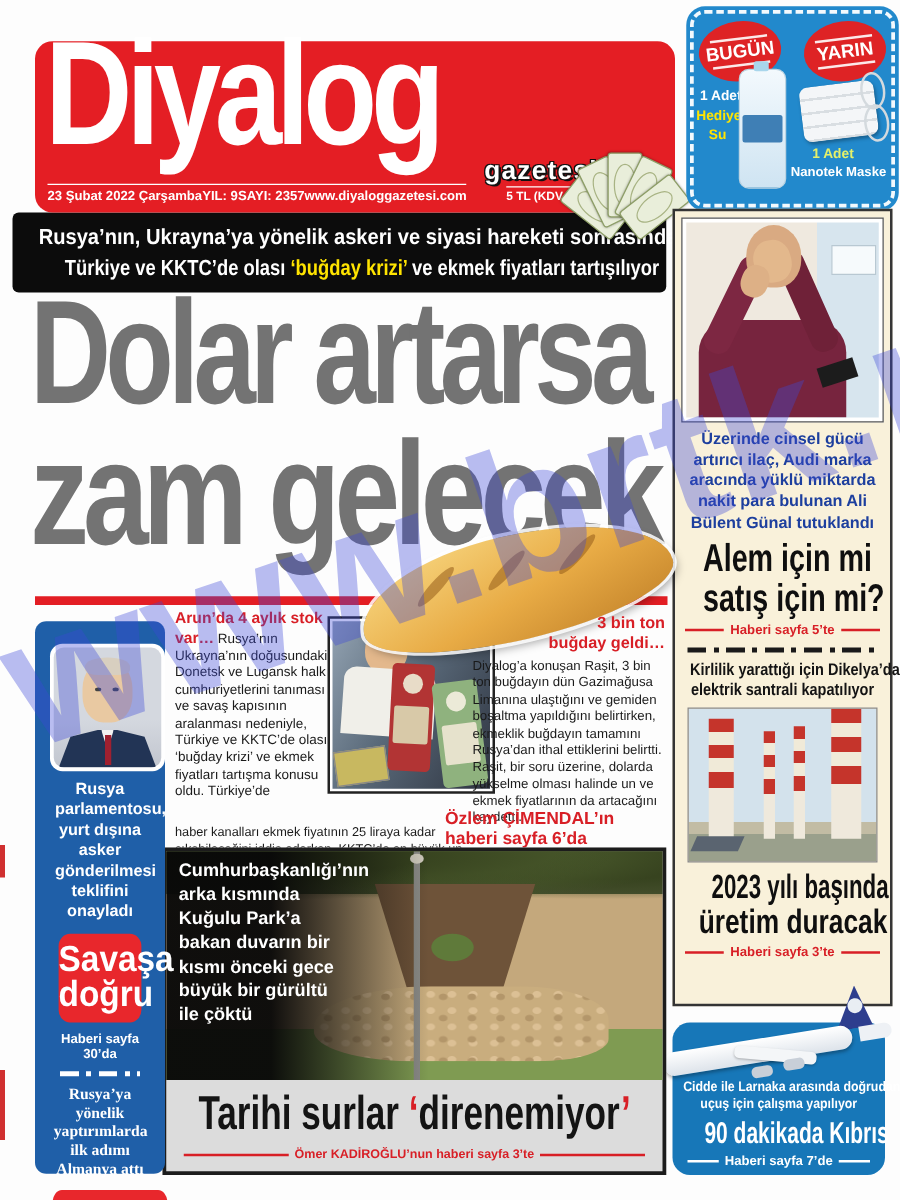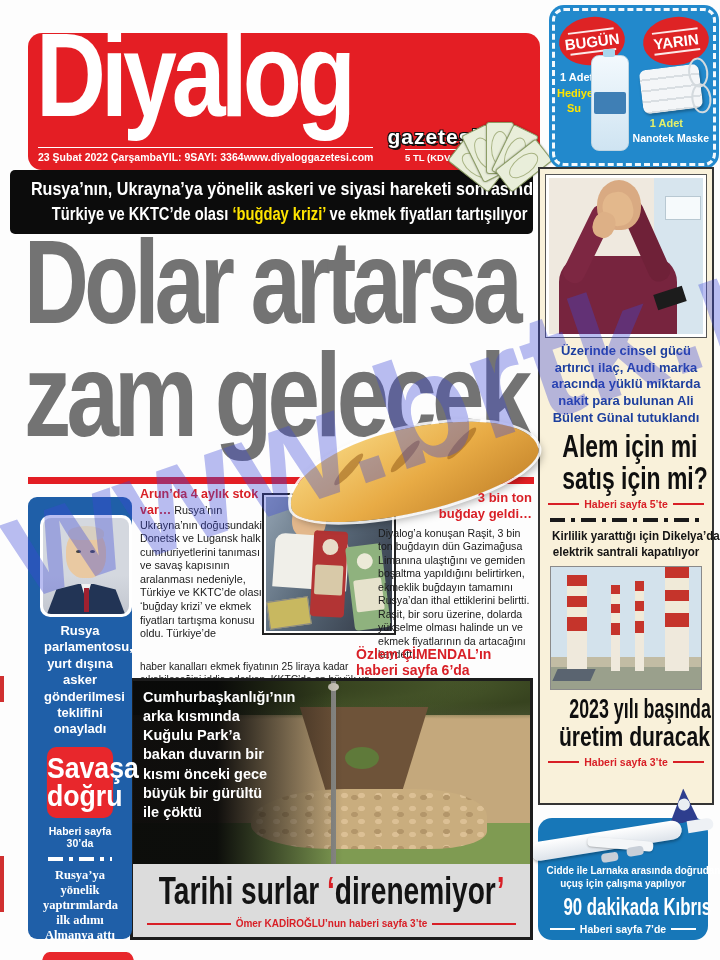--- a/index.html
+++ b/index.html
@@ -202,21 +202,21 @@
 <body>
 
 <div class="page">
 
   <div class="masthead">
     <div class="mast-title">Diyalog</div>
     <div class="mast-info">
       <div class="mast-left">
         <span>23 Şubat 2022 Çarşamba</span>
         <span>YIL: 9</span>
-        <span>SAYI: 3364</span>
+        <span>SAYI: 2357</span>
         <span>www.diyaloggazetesi.com</span>
       </div>
       <div class="mast-right">
         <span class="gazetesi">gazetesi</span>
         <span class="price">5 TL (KDV dahil)</span>
       </div>
     </div>
     <div class="money">
       <div class="bill" style="transform:rotate(-52deg) translateY(-4px);"></div>
       <div class="bill" style="transform:rotate(-26deg) translateY(-8px);"></div>

